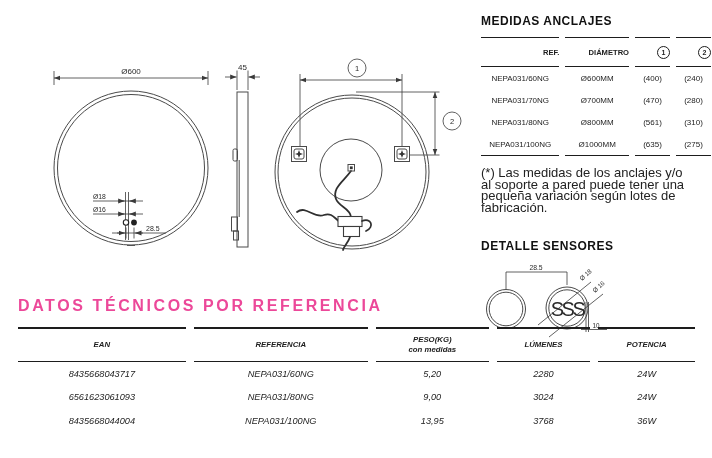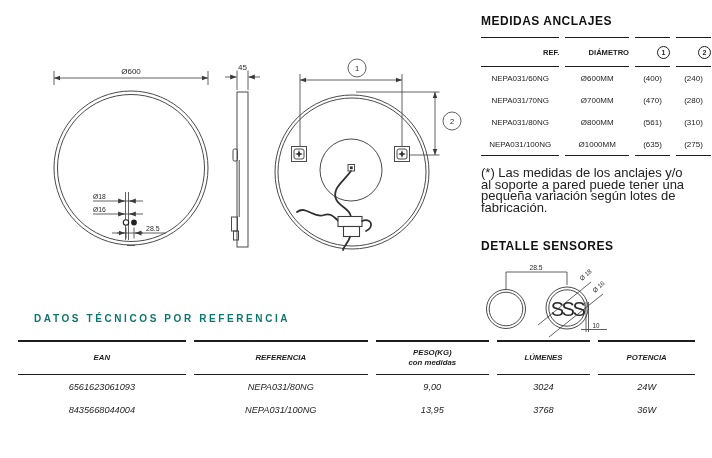--- a/index.html
+++ b/index.html
@@ -24,21 +24,21 @@
     display:inline-flex;align-items:center;justify-content:center;
     width:13px;height:13px;border:1px solid #1d1d1d;border-radius:50%;
     font-size:7px;font-weight:700;box-sizing:border-box;
   }
   .note{margin:11px 0 0 0;width:206px;font-size:13px;line-height:11.5px;color:#222;}
   .sensors-title{margin-top:26px;}
   .sensor-svg{display:block;margin-top:3px;}
 
   
   .bottom{position:absolute;left:18px;top:297px;width:677px;}
-  .main-title{margin:16px;font-size:10px;font-weight:700;letter-spacing:2.6px;color:#0f766e;}
+  .main-title{margin:0;font-size:16px;font-weight:700;letter-spacing:2.6px;color:#ec4899;}
   .tech-table{border-spacing:8px 0;width:calc(100% + 16px);margin-left:-8px;margin-top:12px;font-style:italic;}
   .tech-table th{
     border-top:2.3px solid #1d1d1d;border-bottom:1.2px solid #1d1d1d;
     font-size:7.8px;font-weight:700;text-align:center;height:32px;vertical-align:middle;padding:0;line-height:1.3;
   }
   .tech-table td{font-size:9.2px;text-align:center;height:23.5px;vertical-align:middle;padding:0;white-space:nowrap;}
 
   
   .drawings{position:absolute;left:0;top:0;}
   .geo{stroke:#4a4a4a;fill:none;stroke-width:1;}
@@ -236,20 +236,27 @@
           <th>
             <span style="display:block">PESO(KG)</span>
             <span style="display:block">con medidas</span>
           </th>
           <th>LÚMENES</th>
           <th>POTENCIA</th>
         </tr>
       </thead>
       <tbody>
         <tr>
+          <td>8435668043717</td>
+          <td>NEPA031/60NG</td>
+          <td>5,20</td>
+          <td>2280</td>
+          <td>24W</td>
+        </tr>
+        <tr>
           <td>6561623061093</td>
           <td>NEPA031/80NG</td>
           <td>9,00</td>
           <td>3024</td>
           <td>24W</td>
         </tr>
         <tr>
           <td>8435668044004</td>
           <td>NEPA031/100NG</td>
           <td>13,95</td>

